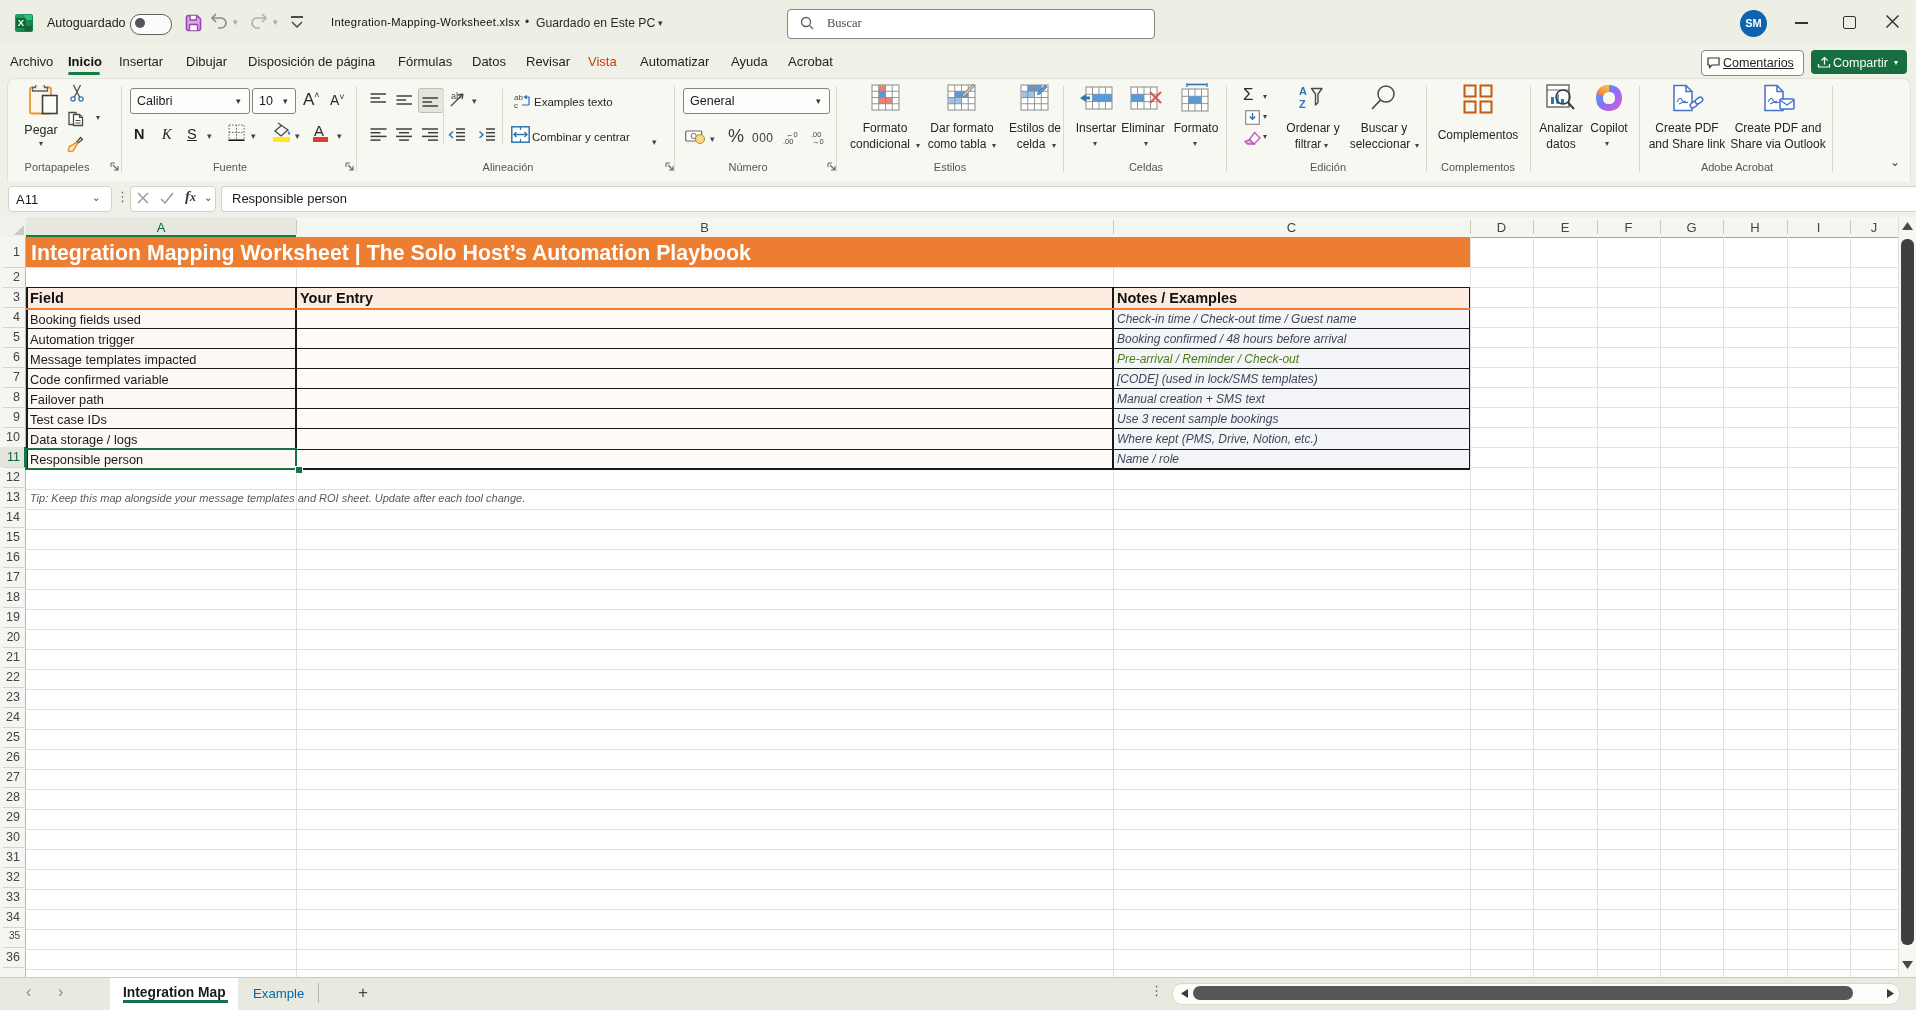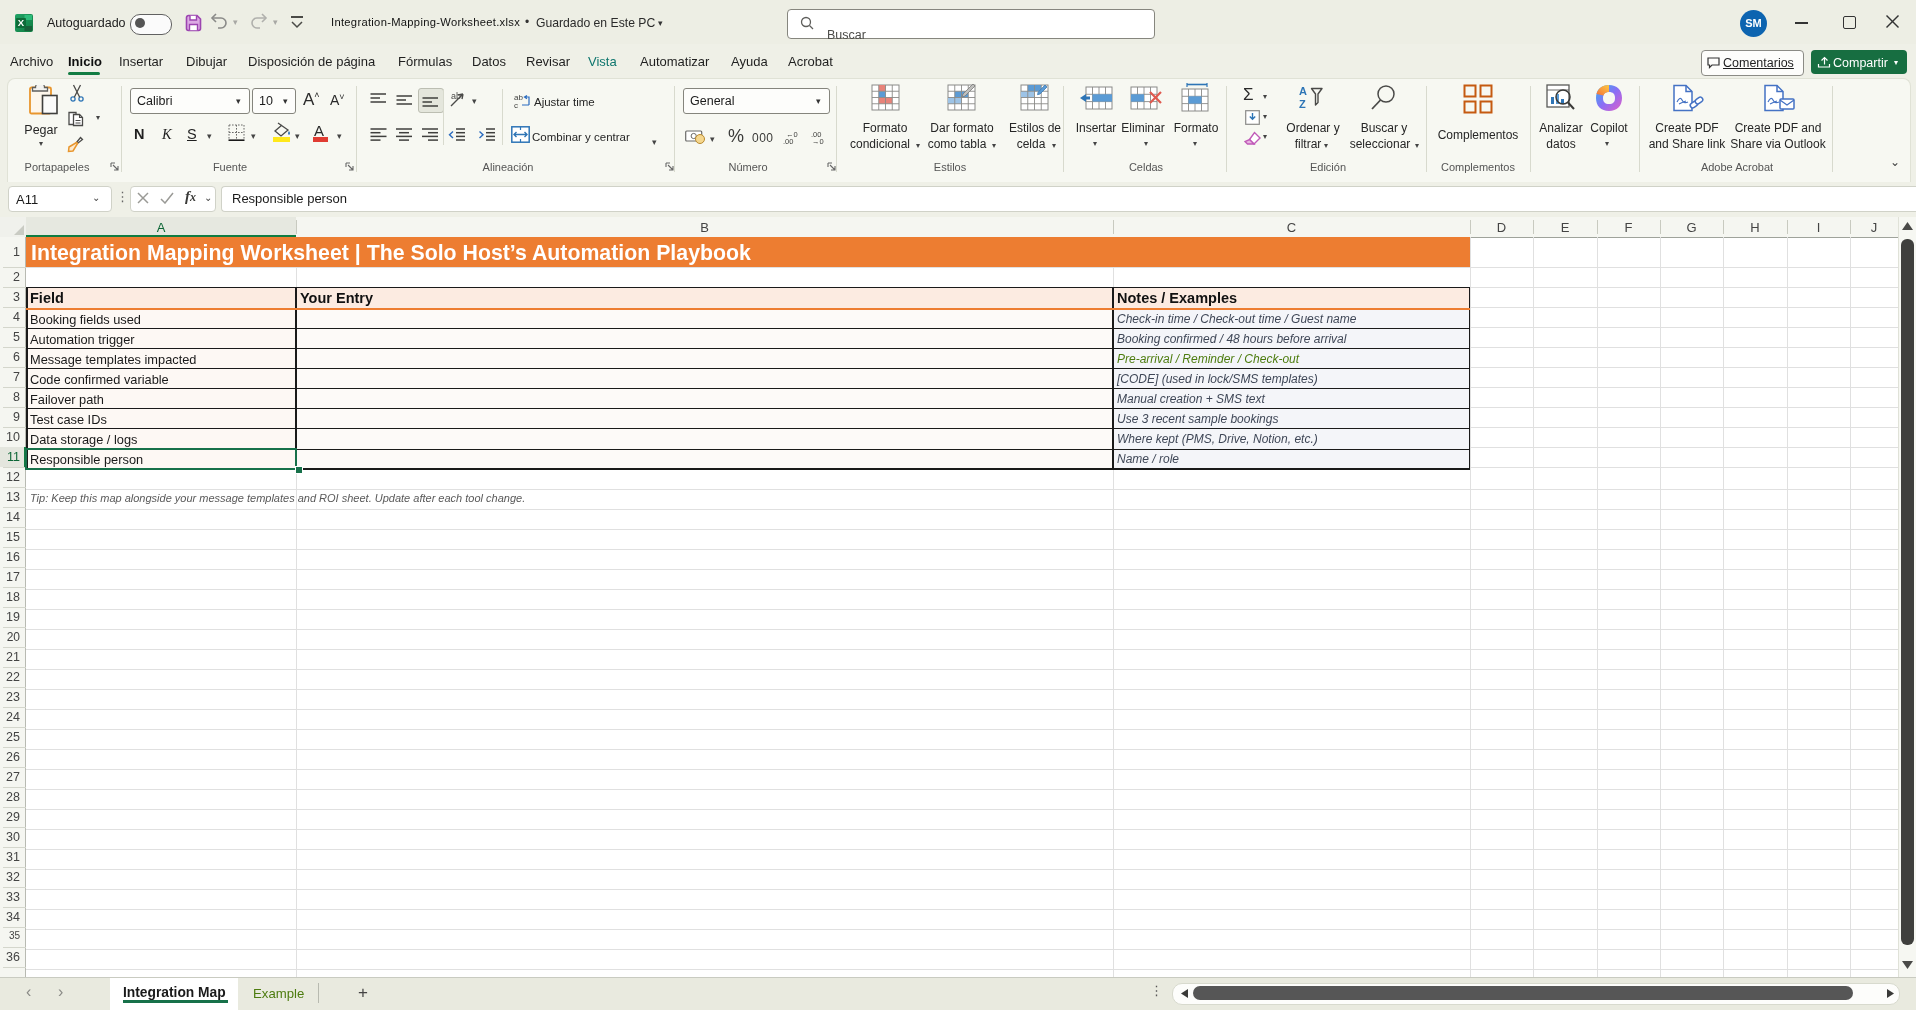--- a/index.html
+++ b/index.html
@@ -46,37 +46,37 @@
   </svg>
 <div class="t" style="left:331px;top:16px;font-size:11.2px;color:#111;letter-spacing:0.3px;">Integration-Mapping-Worksheet.xlsx</div>
 <div class="t" style="left:525px;top:15px;font-size:12px;color:#333;">•</div>
 <div class="t" style="left:536px;top:16px;font-size:12.2px;color:#2b2b2b;">Guardado en Este PC</div>
 <div class="t" style="left:658px;top:18px;font-size:9px;color:#333;">▾</div>
 <div class="abs" style="left:787px;top:9px;width:366px;height:28px;background:#fff;border:1px solid #86867e;border-radius:4px;"></div>
 <svg class="abs" style="left:800px;top:16px" width="14" height="14" viewBox="0 0 14 14">
 <circle cx="6" cy="6" r="4.5" fill="none" stroke="#5f5f5c" stroke-width="1.3"></circle>
 <line x1="9.5" y1="9.5" x2="13" y2="13" stroke="#5f5f5c" stroke-width="1.3"></line>
 </svg>
-<div class="t" style="left:827px;top:28px;font-size:12.5px;color:#4d4d4a;">Buscar</div>
+<div class="t" style="left:827px;top:16px;font-size:12.5px;color:#4d4d4a;font-family:Liberation Serif, serif;">Buscar</div>
 <div class="abs" style="left:1740px;top:10px;width:27px;height:27px;background:#0d64b0;border-radius:50%;color:#fff;font-size:11px;font-weight:bold;text-align:center;line-height:27px;">SM</div>
 <div class="abs" style="left:1795px;top:22px;width:13px;height:1.6px;background:#333;"></div>
 <div class="abs" style="left:1843px;top:16px;width:11px;height:11px;border:1.4px solid #333;border-radius:2px;"></div>
 <svg class="abs" style="left:1886px;top:15px" width="13" height="13" viewBox="0 0 13 13">
 <line x1="0.5" y1="0.5" x2="12.5" y2="12.5" stroke="#333" stroke-width="1.4"></line>
 <line x1="12.5" y1="0.5" x2="0.5" y2="12.5" stroke="#333" stroke-width="1.4"></line>
 </svg>
 <div class="t" style="left:10px;top:54px;font-size:13px;font-weight:400;color:#1f1f1f;">Archivo</div>
 <div class="t" style="left:68px;top:54px;font-size:13px;font-weight:600;color:#0f0f0f;">Inicio</div>
 <div class="t" style="left:119px;top:54px;font-size:13px;font-weight:400;color:#1f1f1f;">Insertar</div>
 <div class="t" style="left:186px;top:54px;font-size:13px;font-weight:400;color:#1f1f1f;">Dibujar</div>
 <div class="t" style="left:248px;top:54px;font-size:13px;font-weight:400;color:#1f1f1f;">Disposición de página</div>
 <div class="t" style="left:398px;top:54px;font-size:13px;font-weight:400;color:#1f1f1f;">Fórmulas</div>
 <div class="t" style="left:472px;top:54px;font-size:13px;font-weight:400;color:#1f1f1f;">Datos</div>
 <div class="t" style="left:526px;top:54px;font-size:13px;font-weight:400;color:#1f1f1f;">Revisar</div>
-<div class="t" style="left:588px;top:54px;font-size:13px;font-weight:400;color:#0f766e;">Vista</div>
+<div class="t" style="left:588px;top:54px;font-size:13px;font-weight:400;color:#c2410c;">Vista</div>
 <div class="t" style="left:640px;top:54px;font-size:13px;font-weight:400;color:#1f1f1f;">Automatizar</div>
 <div class="t" style="left:731px;top:54px;font-size:13px;font-weight:400;color:#1f1f1f;">Ayuda</div>
 <div class="t" style="left:788px;top:54px;font-size:13px;font-weight:400;color:#1f1f1f;">Acrobat</div>
 <div class="abs" style="left:68px;top:72px;width:32px;height:3px;background:#127c42;border-radius:2px;"></div>
 <div class="abs" style="left:1701px;top:50px;width:101px;height:24px;background:#fdfdfb;border:1px solid #8b8b85;border-radius:4px;"></div>
 <svg class="abs" style="left:1707px;top:56px" width="13" height="13" viewBox="0 0 13 13">
 <path d="M1 2 h11 v7 h-7 l-2.5 2.5 v-2.5 h-1.5 z" fill="none" stroke="#333" stroke-width="1.2"></path>
 </svg>
 <div class="t" style="left:1723px;top:56px;font-size:12.5px;color:#1f1f1f;text-decoration:underline;">Comentarios</div>
 <div class="abs" style="left:1811px;top:50px;width:96px;height:24px;background:#176e41;border-radius:4px;"></div>
@@ -222,21 +222,21 @@
     <line x1="8" y1="5.7" x2="17" y2="5.7" stroke="#3f3f3d" stroke-width="1.5"></line>
 <line x1="8" y1="9.4" x2="17" y2="9.4" stroke="#3f3f3d" stroke-width="1.5"></line>
     <line x1="8" y1="13" x2="17" y2="13" stroke="#3f3f3d" stroke-width="1.5"></line>
 <path d="M1.5 4.5 L5 7.7 L1.5 11" fill="none" stroke="#2a6bbf" stroke-width="1.4"></path>
 </svg>
 <svg class="abs" style="left:514px;top:93px" width="18" height="16" viewBox="0 0 18 16">
 <text x="0" y="7" font-size="8" fill="#3f3f3d" font-family="Liberation Sans">ab</text>
 <text x="0" y="15" font-size="8" fill="#3f3f3d" font-family="Liberation Sans">c</text>
 <path d="M8 12 h7 M15 12 v-8 h-4 M13 2.5 l-2.5 1.5 l2.5 1.7" fill="none" stroke="#2a6bbf" stroke-width="1.2"></path>
 </svg>
-<div class="t" style="left:534px;top:96px;font-size:11.5px;color:#262626;">Ajustar time</div>
+<div class="t" style="left:534px;top:96px;font-size:11.5px;color:#262626;">Examples texto</div>
 <svg class="abs" style="left:511px;top:126px" width="19" height="17" viewBox="0 0 19 17">
 <rect x="0.8" y="0.8" width="17.4" height="15.4" fill="#fff" stroke="#2e75b6" stroke-width="1.5"></rect>
 <line x1="9.5" y1="0.8" x2="9.5" y2="4" stroke="#2e75b6" stroke-width="1.2"></line>
 <line x1="9.5" y1="13" x2="9.5" y2="16.2" stroke="#2e75b6" stroke-width="1.2"></line>
 <path d="M3 8.5 h13 M5.5 6 L3 8.5 L5.5 11 M13.5 6 L16 8.5 L13.5 11" fill="none" stroke="#2e75b6" stroke-width="1.4"></path>
 </svg>
 <div class="t" style="left:532px;top:131px;font-size:11.5px;color:#262626;">Combinar y centrar</div>
 <div class="t" style="left:652px;top:137px;font-size:9px;color:#444;">▾</div>
 <div class="abs" style="left:683px;top:88px;width:145px;height:24px;background:#fdfdfb;border:1px solid #85857d;border-radius:3px;"></div>
 <div class="t" style="left:690px;top:94px;font-size:12.5px;color:#1a1a1a;">General</div>
@@ -659,21 +659,21 @@
 <div class="abs" style="left:1901px;top:239px;width:13px;height:706px;background:#3f3f3d;border-radius:6px;"></div>
 <svg class="abs" style="left:1901px;top:959px" width="13" height="11" viewBox="0 0 13 11">
     <path d="M6.5 10 L12 2 H1 z" fill="#4a4a48"></path>
   </svg>
 <div class="abs" style="left:0;top:977px;width:1916px;height:33px;background:#e9eadf;border-top:1px solid #c9cbc1;"></div>
 <div class="t" style="left:26px;top:983px;font-size:16px;color:#8a8a86;">‹</div>
 <div class="t" style="left:58px;top:983px;font-size:16px;color:#8a8a86;">›</div>
 <div class="abs" style="left:110px;top:978px;width:128px;height:32px;background:#fff;"></div>
 <div class="t" style="left:123px;top:985px;font-size:13.8px;font-weight:bold;color:#1a1a1a;">Integration Map</div>
 <div class="abs" style="left:123px;top:1000px;width:105px;height:3px;background:#17714a;"></div>
-<div class="t" style="left:253px;top:986px;font-size:13.2px;color:#4d7c0f;">Example</div>
+<div class="t" style="left:253px;top:986px;font-size:13.2px;color:#0369a1;">Example</div>
 <div class="abs" style="left:318px;top:983px;width:1px;height:20px;background:#b8bab0;"></div>
 <div class="t" style="left:358px;top:983px;font-size:17px;color:#444;">+</div>
 <div class="t" style="left:1150px;top:983px;font-size:13px;color:#555;">⋮</div>
 <div class="abs" style="left:1172px;top:983px;width:726px;height:20px;background:#fdfdfb;border:1px solid #d8dace;border-radius:10px;"></div>
 <svg class="abs" style="left:1180px;top:988px" width="9" height="11" viewBox="0 0 9 11">
     <path d="M8 1 L1 5.5 L8 10 z" fill="#3a3a38"></path>
   </svg>
 <svg class="abs" style="left:1886px;top:988px" width="9" height="11" viewBox="0 0 9 11">
     <path d="M1 1 L8 5.5 L1 10 z" fill="#3a3a38"></path>
   </svg>

